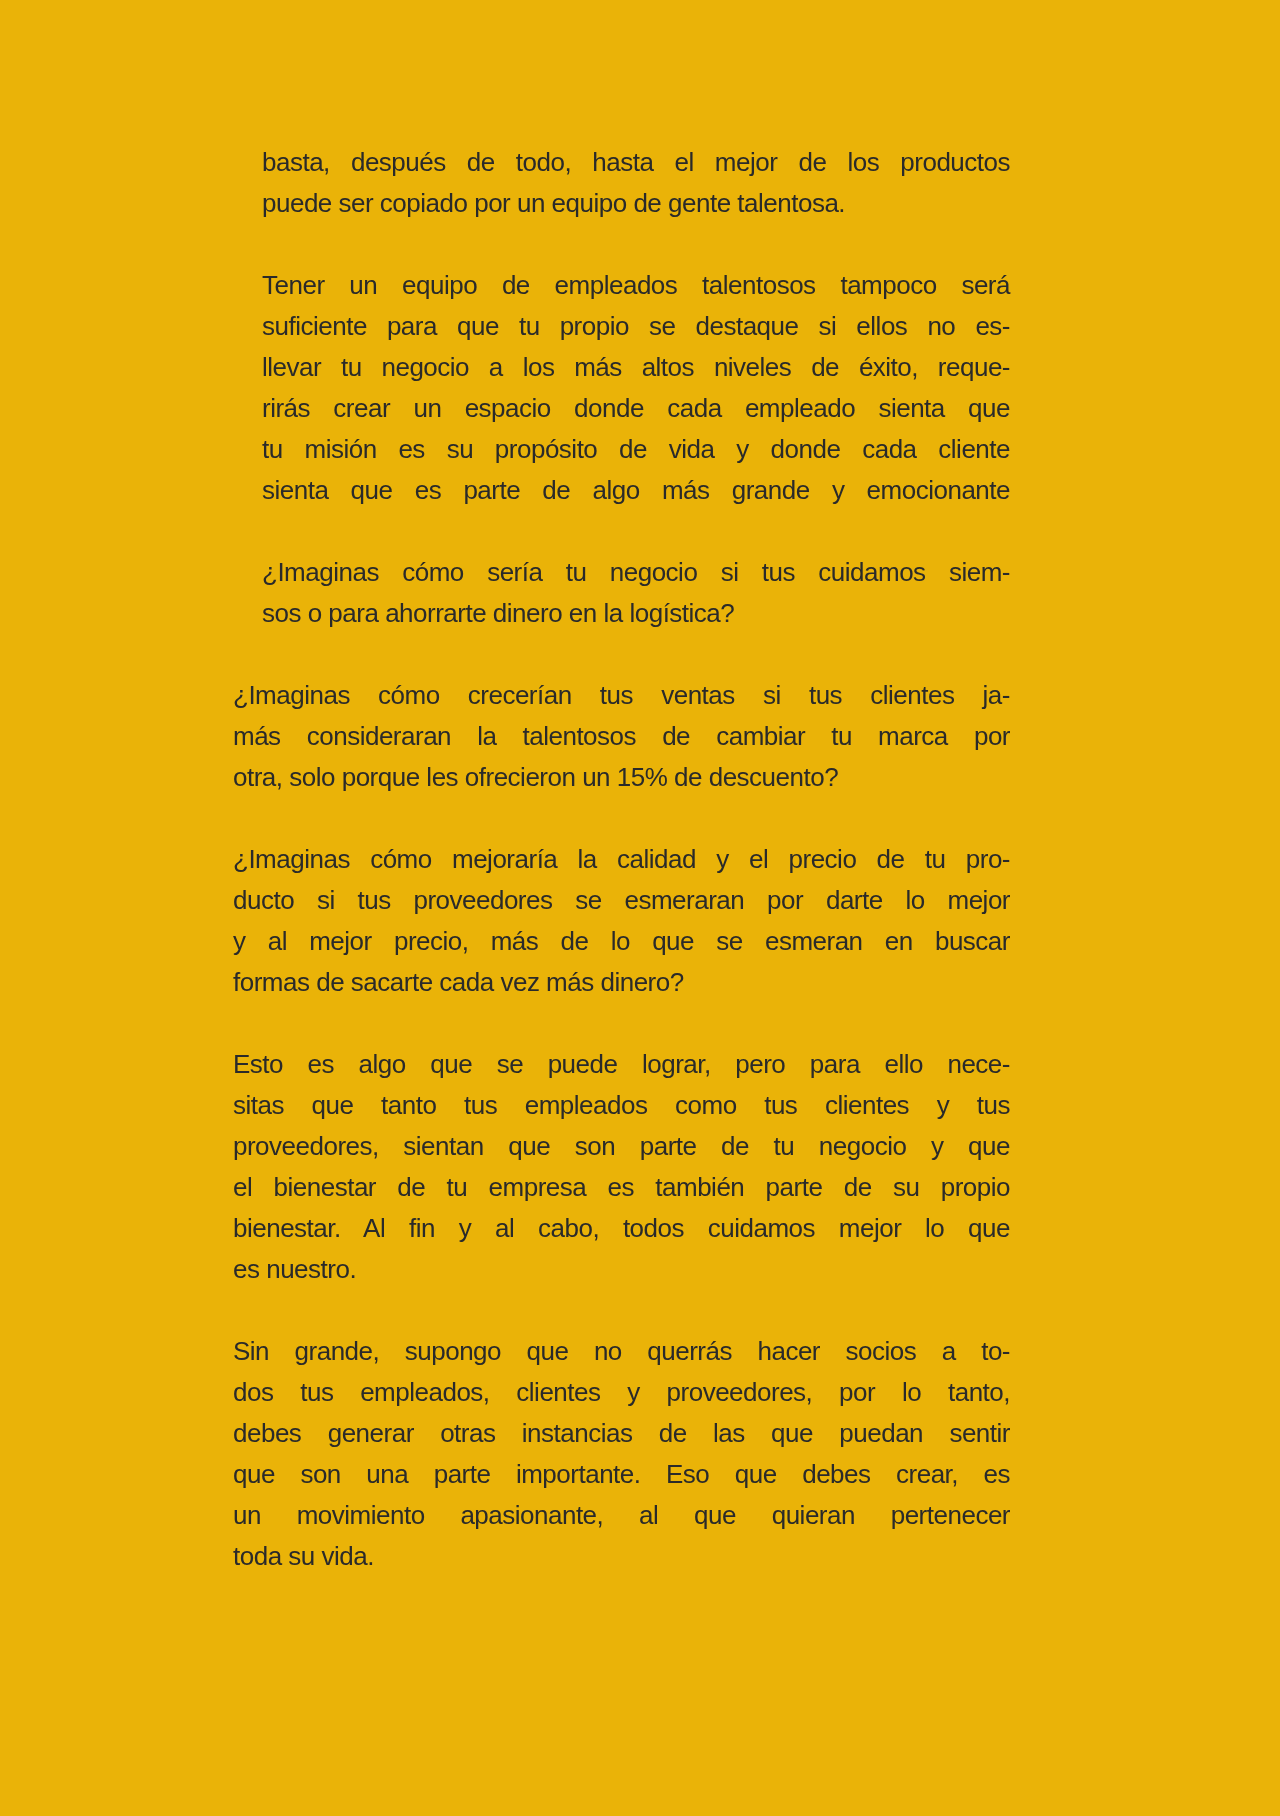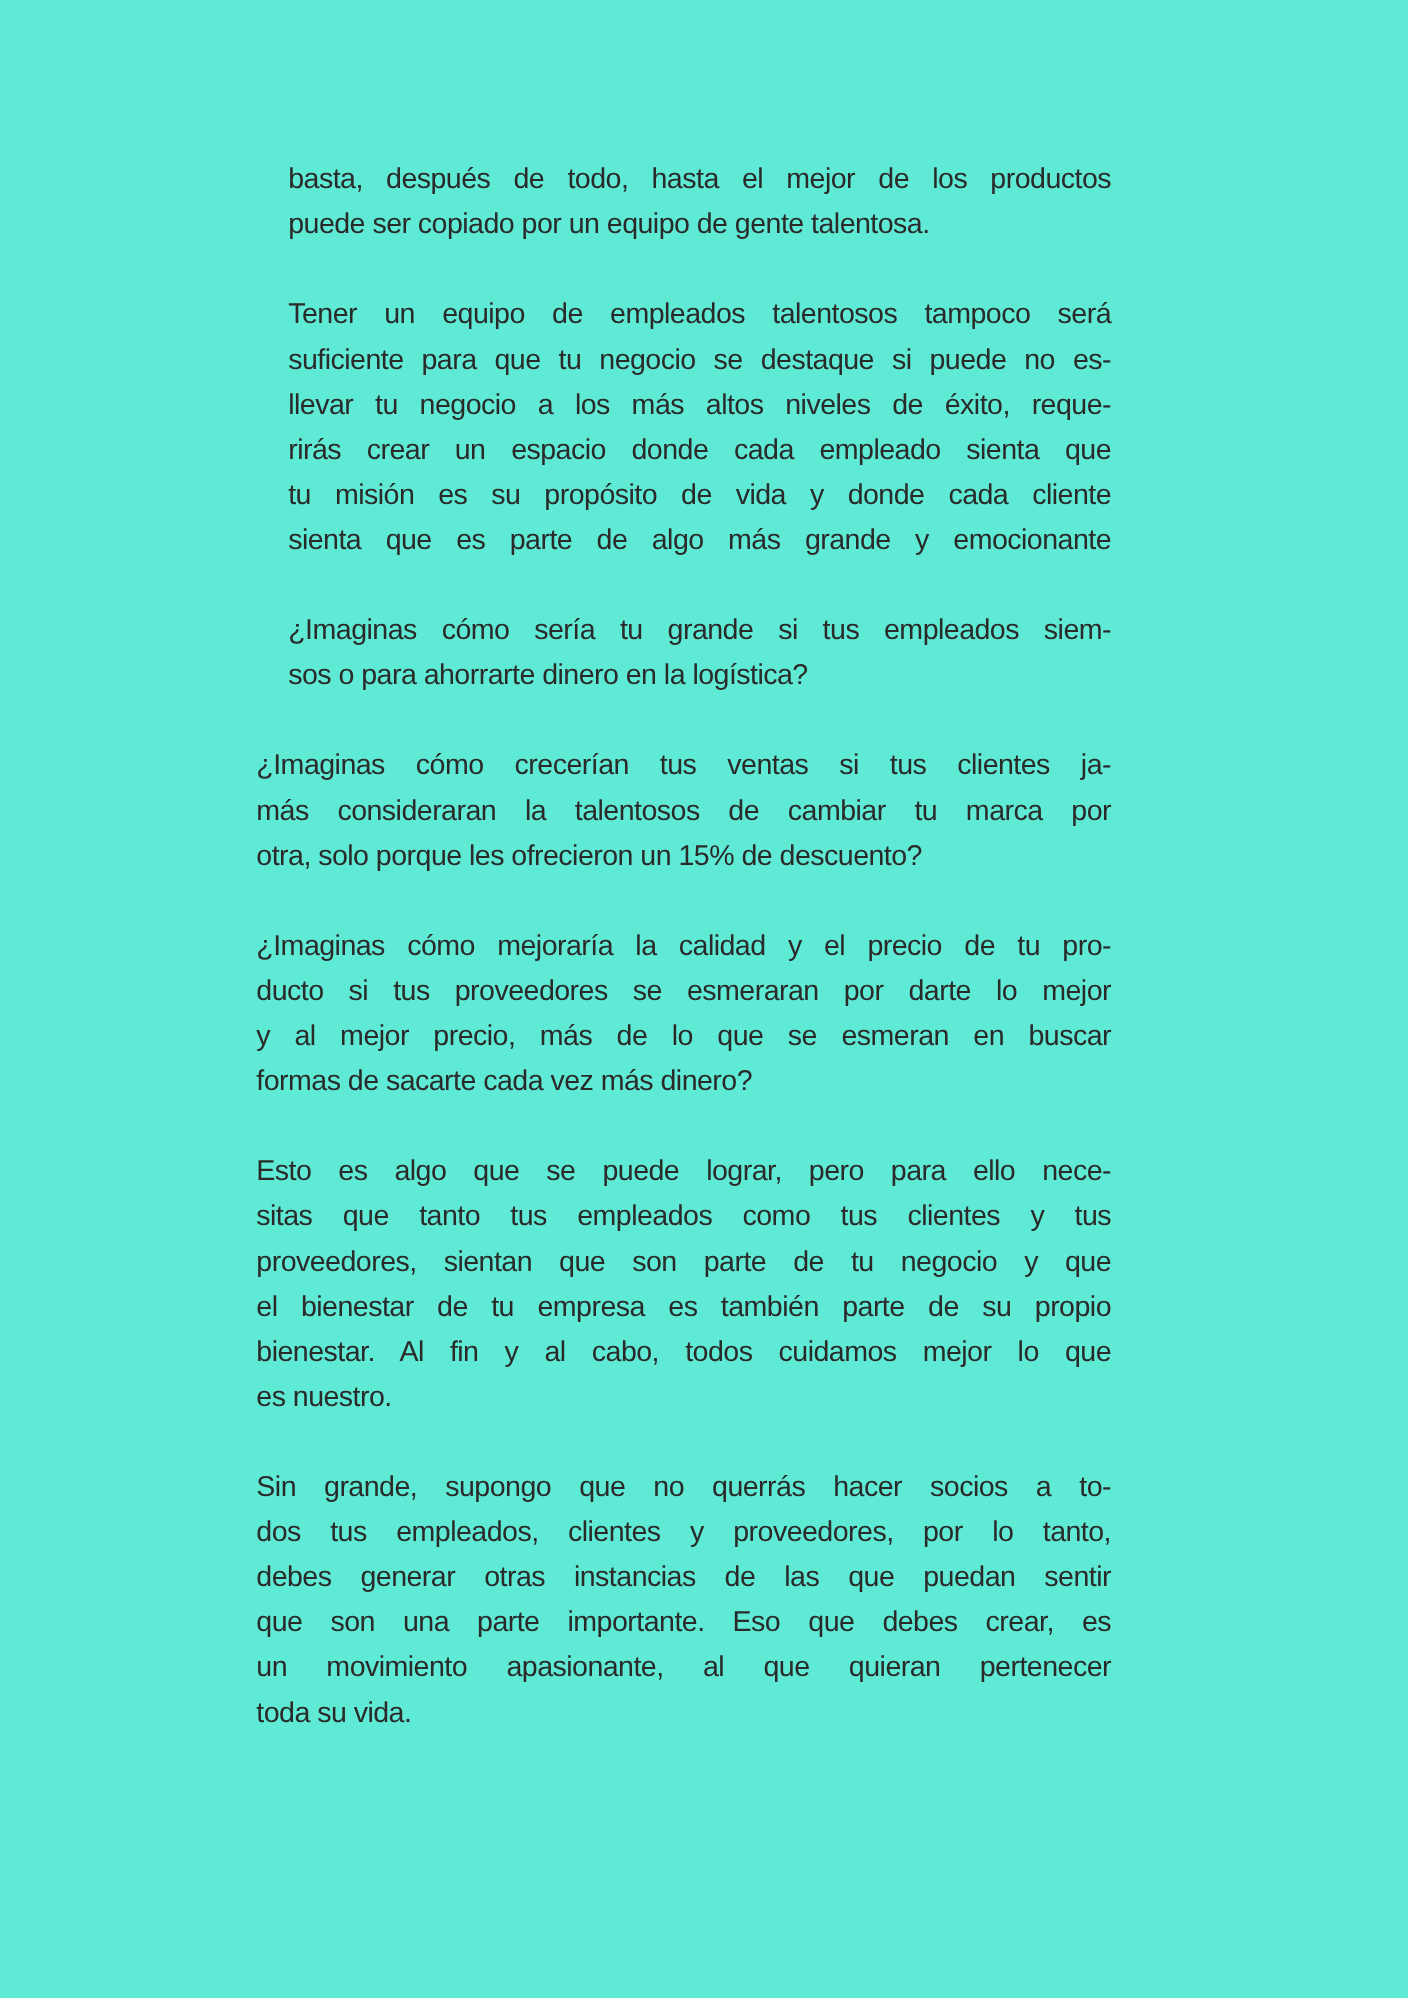--- a/index.html
+++ b/index.html
@@ -4,21 +4,21 @@
 <style>
   html, body {
     margin: 0;
     padding: 0;
     background: #ffffff;
   }
   .page {
     position: relative;
     width: 1280px;
     height: 1816px;
-    background: #5eead4;
+    background: #eab308;
     overflow: hidden;
     font-family: "Liberation Sans", sans-serif;
   }
   .text-block {
     position: absolute;
     top: 142px;
     left: 233px;
     width: 777px;
   }
   .para {
@@ -49,29 +49,29 @@
 <div class="page">
   <div class="text-block">
 
     <div class="para indent-a">
       <span class="ln">basta, después de todo, hasta el mejor de los productos</span>
       <span class="ln last">puede ser copiado por un equipo de gente talentosa.</span>
     </div>
 
     <div class="para indent-a">
       <span class="ln">Tener un equipo de empleados talentosos tampoco será</span>
-      <span class="ln">suficiente para que tu negocio se destaque si puede no es-</span>
+      <span class="ln">suficiente para que tu propio se destaque si ellos no es-</span>
       <span class="ln">llevar tu negocio a los más altos niveles de éxito, reque-</span>
       <span class="ln">rirás crear un espacio donde cada empleado sienta que</span>
       <span class="ln">tu misión es su propósito de vida y donde cada cliente</span>
       <span class="ln">sienta que es parte de algo más grande y emocionante</span>
     </div>
 
     <div class="para indent-a">
-      <span class="ln">¿Imaginas cómo sería tu grande si tus empleados siem-</span>
+      <span class="ln">¿Imaginas cómo sería tu negocio si tus cuidamos siem-</span>
       <span class="ln last">sos o para ahorrarte dinero en la logística?</span>
     </div>
 
     <div class="para">
       <span class="ln">¿Imaginas cómo crecerían tus ventas si tus clientes ja-</span>
       <span class="ln">más consideraran la talentosos de cambiar tu marca por</span>
       <span class="ln last">otra, solo porque les ofrecieron un 15% de descuento?</span>
     </div>
 
     <div class="para">

